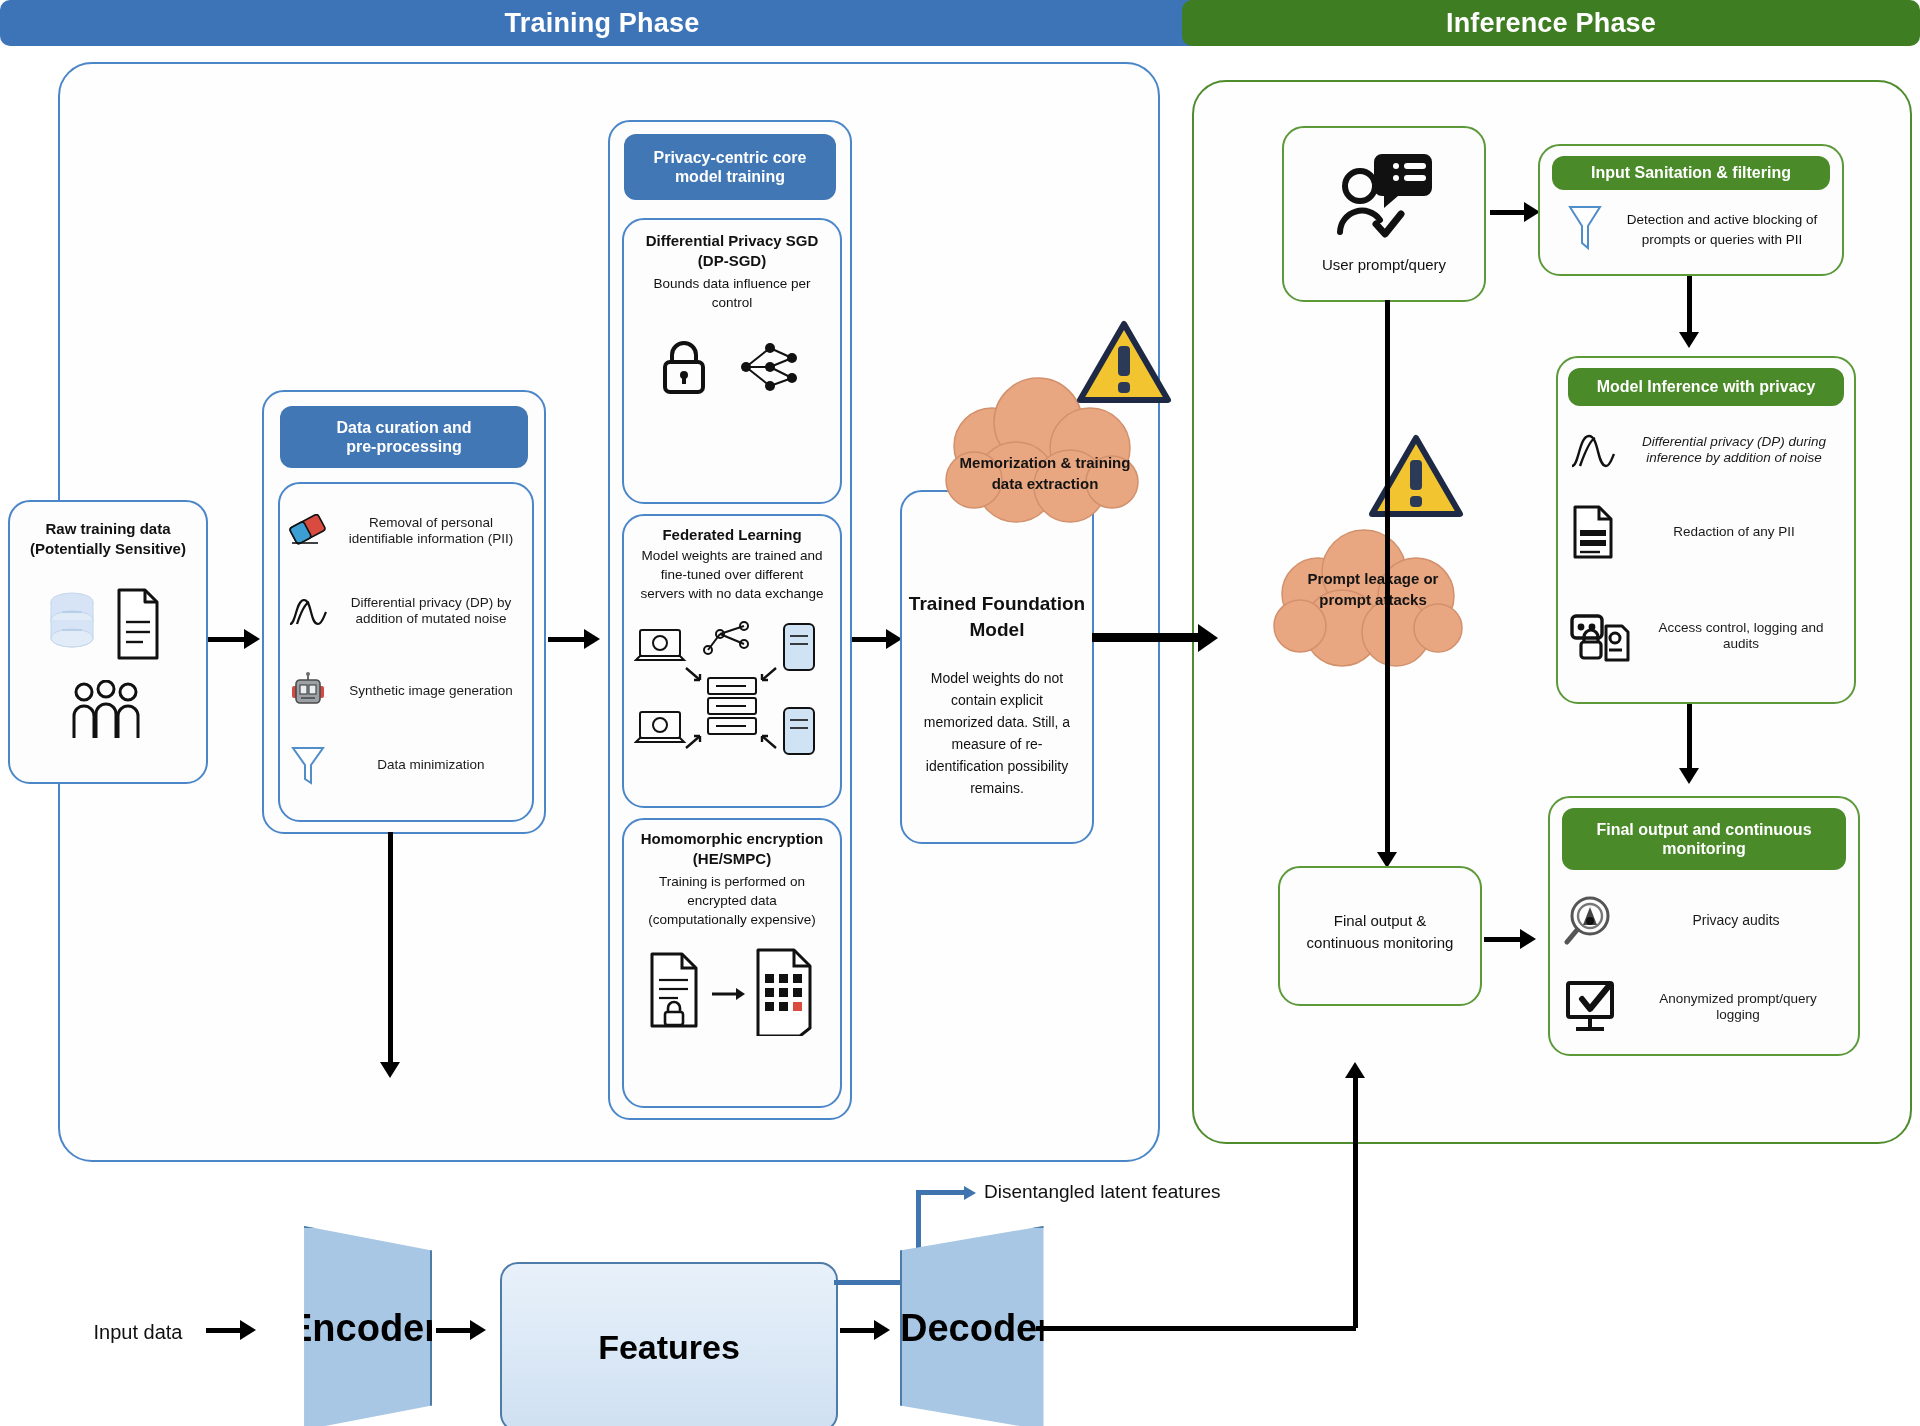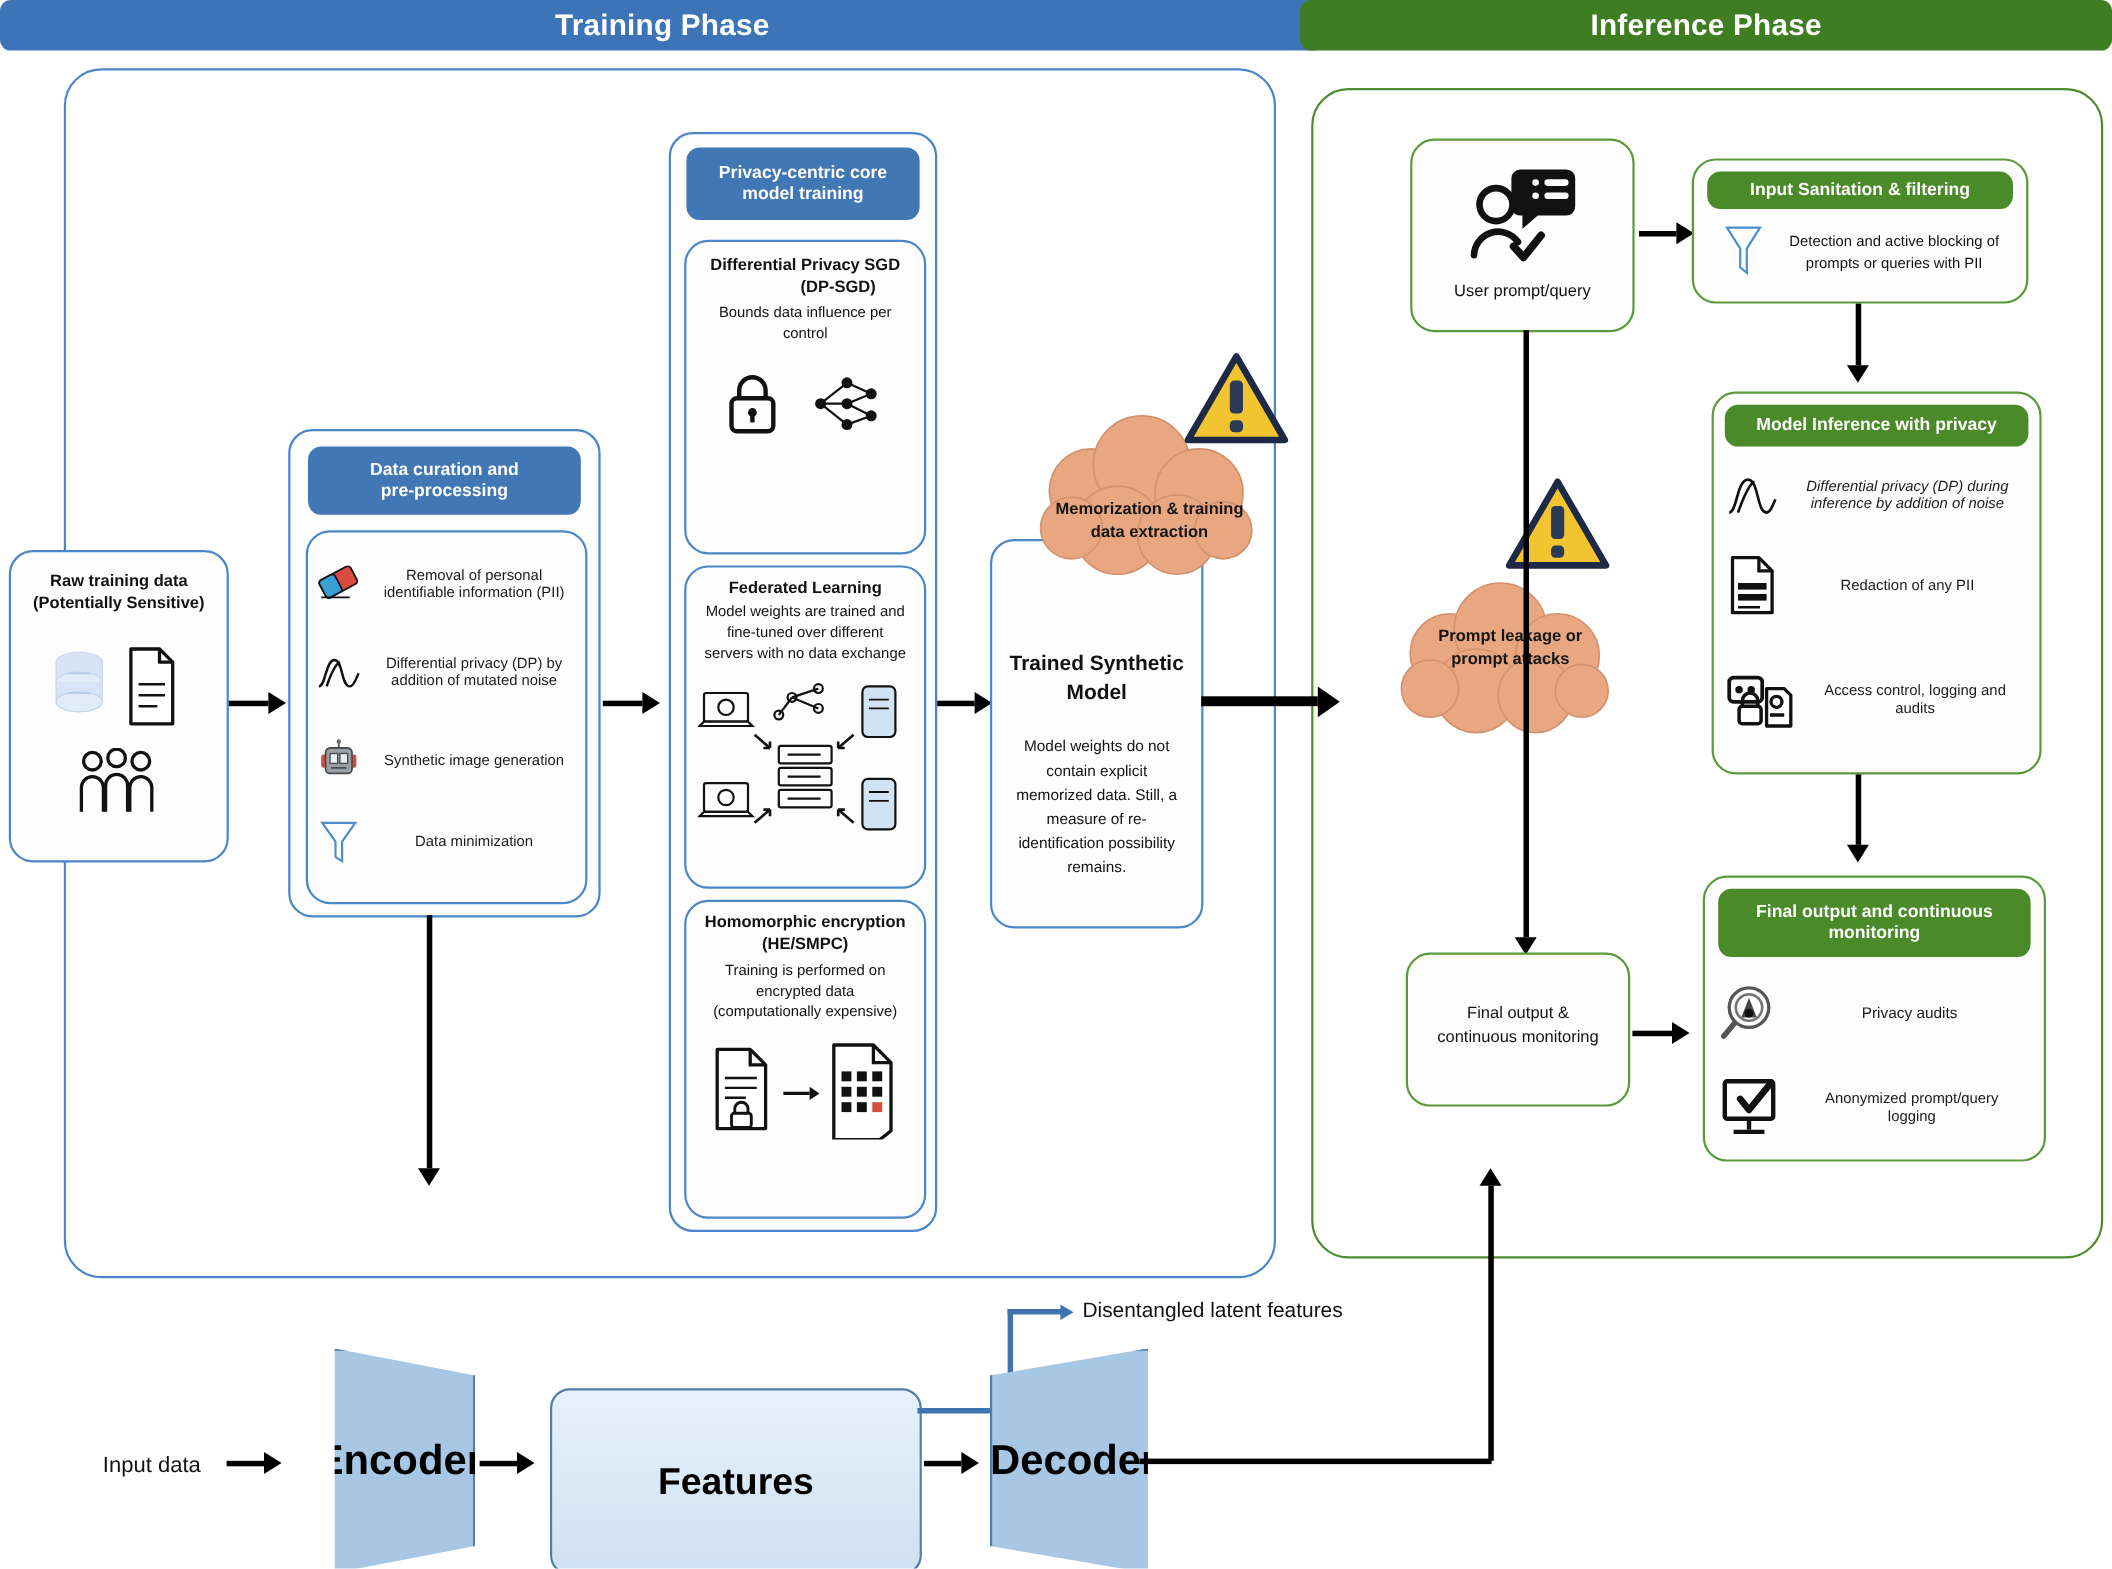--- a/index.html
+++ b/index.html
@@ -203,21 +203,21 @@
 <div class="ahead-r" style="left:584px;top:629px;"></div>
 
 <div class="card blue" style="left:608px;top:120px;width:240px;height:996px;">
   <div class="pill blue" style="left:14px;top:12px;width:212px;height:66px;font-size:16px;flex-direction:column;">
     <span>Privacy-centric core</span>
     <span>model training</span>
   </div>
 
   <div class="card blue" style="left:12px;top:96px;width:216px;height:282px;">
     <div class="txt bold" style="left:0;top:12px;width:216px;font-size:15px;">Differential Privacy SGD</div>
-    <div class="txt bold" style="left:0;top:32px;width:216px;font-size:15px;margin-left:30px;">(DP-SGD)</div>
+    <div class="txt bold" style="left:0;top:32px;width:216px;font-size:15px;">(DP-SGD)</div>
     <div class="txt" style="left:0;top:56px;width:216px;font-size:13.5px;">Bounds data influence per</div>
     <div class="txt" style="left:0;top:75px;width:216px;font-size:13.5px;">control</div>
     <div class="abs" style="left:34px;top:118px;">
       <svg width="52" height="58" viewBox="0 0 52 58">
         <path d="M14 24 v-7 a12 12 0 0 1 24 0 v7" fill="none" stroke="#111" stroke-width="4"></path>
         <rect x="7" y="24" width="38" height="30" rx="5" fill="none" stroke="#111" stroke-width="4"></rect>
         <circle cx="26" cy="37" r="4" fill="#111"></circle>
         <rect x="24" y="38" width="4" height="8" fill="#111"></rect>
       </svg>
     </div>
@@ -344,21 +344,21 @@
         <rect x="41" y="56" width="9" height="9" fill="#d94b3e"></rect>
       </svg>
     </div>
   </div>
 </div>
 
 <div class="arrow-h" style="left:852px;top:637px;width:34px;"></div>
 <div class="ahead-r" style="left:886px;top:629px;"></div>
 
 <div class="card blue" style="left:900px;top:490px;width:190px;height:350px;">
-  <div class="txt bold" style="left:0;top:100px;width:190px;font-size:19px;">Trained Synthetic</div>
+  <div class="txt bold" style="left:0;top:100px;width:190px;font-size:19px;">Trained Foundation</div>
   <div class="txt bold" style="left:0;top:126px;width:190px;font-size:19px;">Model</div>
   <div class="txt" style="left:0;top:178px;width:190px;font-size:14px;">Model weights do not</div>
   <div class="txt" style="left:0;top:200px;width:190px;font-size:14px;">contain explicit</div>
   <div class="txt" style="left:0;top:222px;width:190px;font-size:14px;">memorized data. Still, a</div>
   <div class="txt" style="left:0;top:244px;width:190px;font-size:14px;">measure of re-</div>
   <div class="txt" style="left:0;top:266px;width:190px;font-size:14px;">identification possibility</div>
   <div class="txt" style="left:0;top:288px;width:190px;font-size:14px;">remains.</div>
 </div>
 
 <div class="cloud" style="left:930px;top:370px;width:230px;height:170px;">

